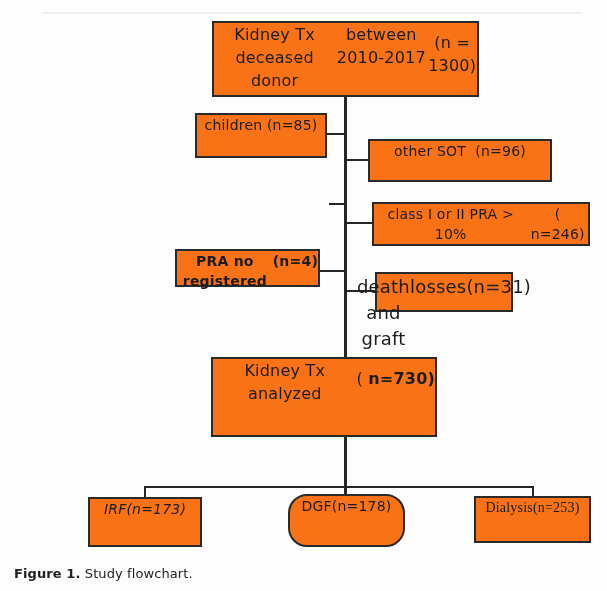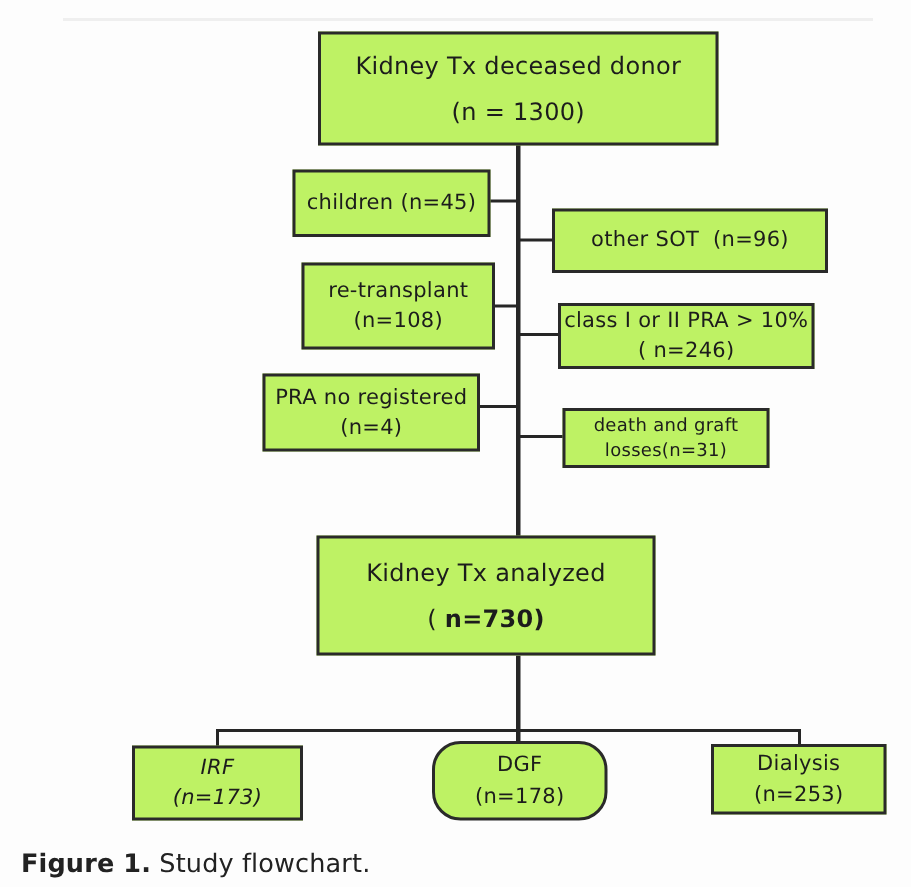--- a/index.html
+++ b/index.html
@@ -8,38 +8,38 @@
     position:relative;
     background:#fdfdfd;
     font-family:"DejaVu Sans", sans-serif;
     color:#1c1c1c;
     overflow:hidden;
   }
   .stage { position:absolute; inset:0; }
   .box {
     position:absolute;
     border:2px solid #2a2a2a;
-    background:#bef264;
+    background:#f97316;
     display:flex;
-    flex-direction:column;
+    flex-direction:row;
     justify-content:center;
     text-align:center;
   }
   .box .bl { line-height:1.45; letter-spacing:0.2px; }
   .fs16 { font-size:16px; }
   .fs14 { font-size:14px; }
-  .fs13 { font-size:12px; }
+  .fs13 { font-size:18px; }
   .gap-top { margin-top:8px; }
   .pre { white-space:pre; }
   .hline, .vline { position:absolute; background:#262626; }
   .bold { font-weight:700; }
   .caption {
     position:absolute;
     left:14px; top:566px;
-    font-size:17px;
+    font-size:13px;
     color:#222;
     letter-spacing:0.1px;
   }
   .faint-top { position:absolute; left:42px; top:12px; width:540px; height:2px; background:#efefef; }
 </style>
 </head>
 <body>
 
 <div class="stage">
 
@@ -53,42 +53,39 @@
   <div class="hline" style="left:319px; top:270px; width:26px; height:2px;"></div>
   <div class="hline" style="left:346px; top:290px; width:30px; height:2px;"></div>
   <div class="vline" style="left:344px; top:437px; width:3px; height:50px;"></div>
   <div class="hline" style="left:144px; top:486px; width:390px; height:2px;"></div>
   <div class="vline" style="left:144px; top:486px; width:2px; height:12px;"></div>
   <div class="vline" style="left:344px; top:486px; width:3px; height:12px;"></div>
   <div class="vline" style="left:532px; top:486px; width:2px; height:11px;"></div>
 
   <div class="box" style="left:212px; top:21px; width:267px; height:76px;">
     <div class="bl fs16">Kidney Tx deceased donor</div>
+    <div class="bl fs16">between 2010-2017</div>
     <div class="bl fs16 gap-top">(n = 1300)</div>
   </div>
 
   <div class="box" style="left:195px; top:113px; width:132px; height:45px;">
-    <div class="bl fs14">children (n=45)</div>
+    <div class="bl fs14">children (n=85)</div>
   </div>
 
-  <div class="box" style="left:201px; top:175px; width:129px; height:58px;">
-    <div class="bl fs14">re-transplant</div>
-    <div class="bl fs14">(n=108)</div>
-  </div>
 
-  <div class="box" style="left:175px; top:249px; width:145px; height:52px;">
+  <div class="box" style="left:175px; top:249px; width:145px; height:38px;font-weight:bold;">
     <div class="bl fs14">PRA no registered</div>
     <div class="bl fs14">(n=4)</div>
   </div>
 
   <div class="box" style="left:368px; top:139px; width:184px; height:43px;">
     <div class="bl fs14 pre">other SOT  (n=96)</div>
   </div>
 
-  <div class="box" style="left:372px; top:202px; width:171px; height:44px;">
+  <div class="box" style="left:372px; top:202px; width:218px; height:44px;">
     <div class="bl fs14">class I or II PRA &gt; 10%</div>
     <div class="bl fs14">( n=246)</div>
   </div>
 
   <div class="box" style="left:375px; top:272px; width:138px; height:40px;">
     <div class="bl fs13">death and graft</div>
     <div class="bl fs13">losses(n=31)</div>
   </div>
 
   <div class="box" style="left:211px; top:357px; width:226px; height:80px;">
@@ -99,20 +96,20 @@
   <div class="box" style="left:88px; top:497px; width:114px; height:50px;font-style:italic;">
     <div class="bl fs14">IRF</div>
     <div class="bl fs14">(n=173)</div>
   </div>
 
   <div class="box" style="left:288px; top:494px; width:117px; height:53px;border-radius:19px;">
     <div class="bl fs14">DGF</div>
     <div class="bl fs14">(n=178)</div>
   </div>
 
-  <div class="box" style="left:474px; top:496px; width:117px; height:47px;">
+  <div class="box" style="left:474px; top:496px; width:117px; height:47px;font-family:Liberation Serif, serif;">
     <div class="bl fs14">Dialysis</div>
     <div class="bl fs14">(n=253)</div>
   </div>
 
   <div class="caption"><span class="bold">Figure 1.</span><span> Study flowchart.</span></div>
 
 </div>
 
 </body></html>

